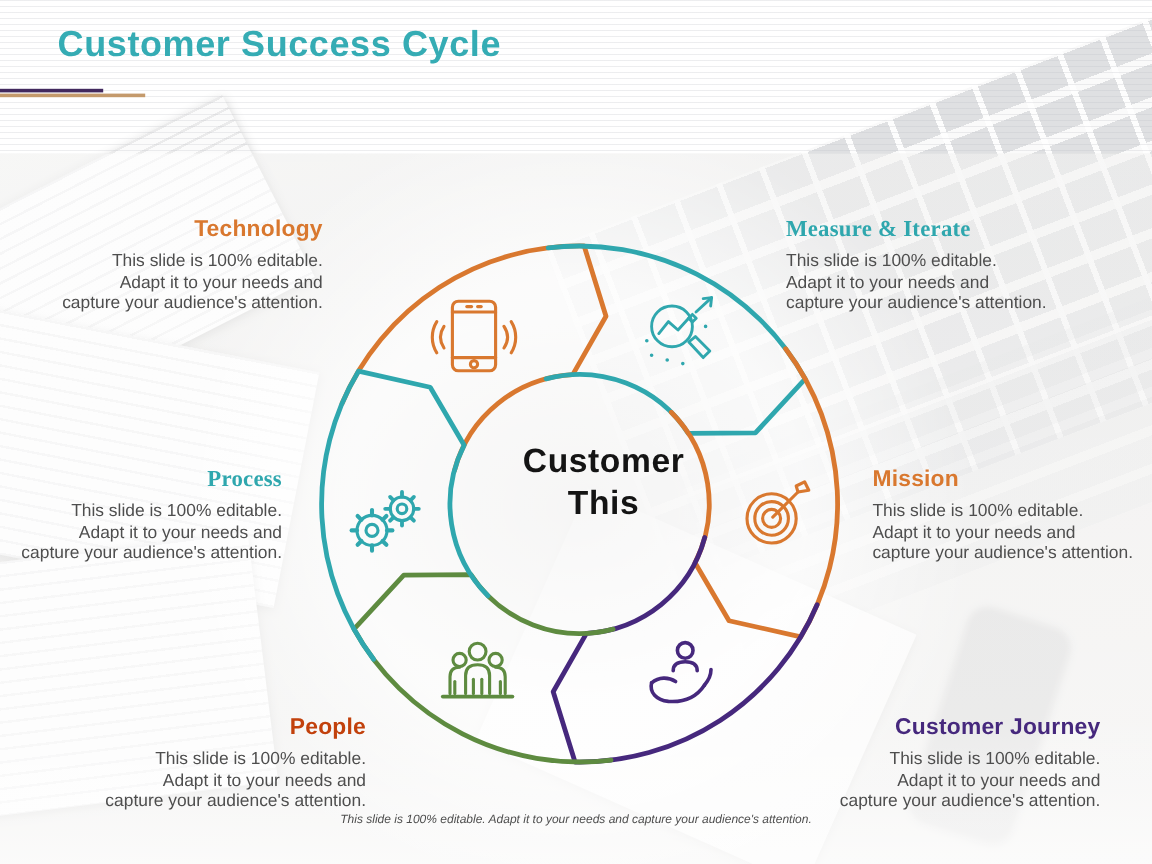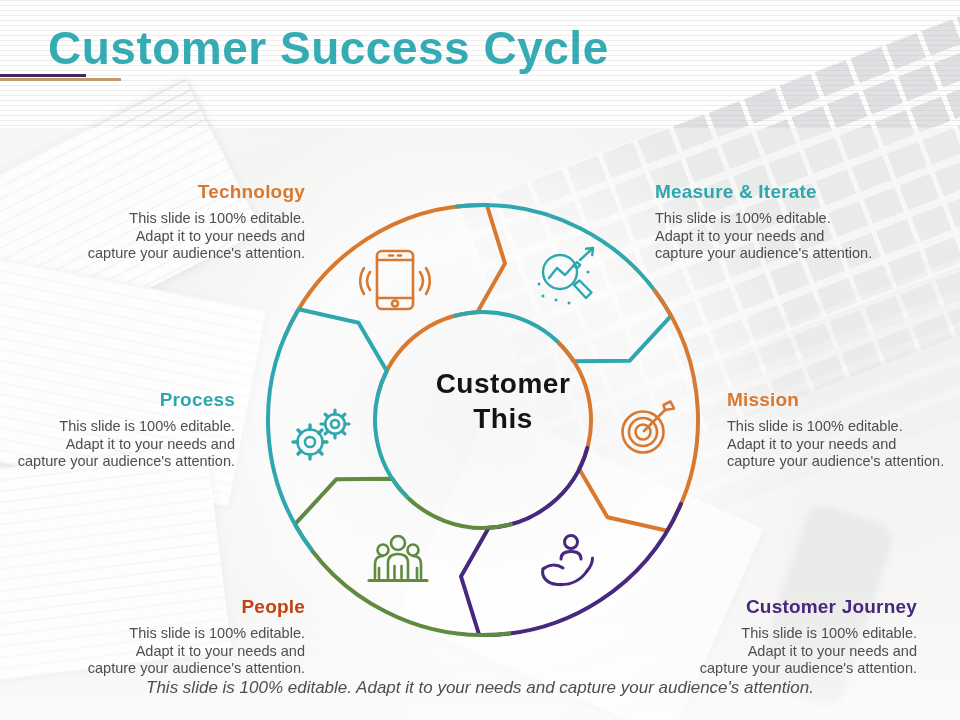--- a/index.html
+++ b/index.html
@@ -29,45 +29,45 @@
   .hands{position:absolute;left:270px;top:130px;width:420px;height:330px;border-radius:50%;
     background:radial-gradient(ellipse at 50% 50%, rgba(110,105,102,.38) 0%, rgba(110,105,102,0) 68%);
     filter:blur(6px);}
   .phoneblob{position:absolute;right:90px;bottom:20px;width:90px;height:190px;border-radius:18px;
     background:rgba(70,70,75,.18);transform:rotate(18deg);filter:blur(3px);}
   .wash{position:absolute;left:0;top:0;width:960px;height:592px;
     background:
       radial-gradient(circle at 50% 50%, rgba(255,255,255,.75) 0 190px, rgba(255,255,255,.18) 330px),
       linear-gradient(180deg, rgba(255,255,255,.45) 0%, rgba(255,255,255,.55) 80%, rgba(255,255,255,.8) 100%);}
   
-  .title{position:absolute;left:48px;top:21px;font-size:46px;font-weight:bold;
+  .title{position:absolute;left:48px;top:21px;font-size:30px;font-weight:bold;
     letter-spacing:.5px;color:#35acb4;}
   .rule-purple{position:absolute;left:0;top:74px;width:86px;height:3px;background:#42295e;}
   .rule-tan{position:absolute;left:0;top:78px;width:121px;height:3px;background:#c49a6c;}
   
   .sec{position:absolute;width:262px;}
   .sec h3{margin:0 0 7px 0;font-size:19px;font-weight:bold;letter-spacing:.2px;}
   .sec .desc{font-size:14.5px;color:#4e4e4e;line-height:17.5px;}
   .al-r{text-align:right;}
   .al-l{text-align:left;}
   .c-orange{color:#d9782f;}
-  .c-teal{color:#2fa7ae;}
+  .c-teal{color:#2fa7ae;font-family:Liberation Serif, serif;}
   .c-green{color:#c2410c;}
   .c-purple{color:#46287d;}
-  .sec-technology{right:655px;top:181px;}
+  .sec-technology{right:691px;top:181px;}
   .sec-measure{left:655px;top:181px;}
   .sec-process{right:725px;top:389px;}
   .sec-mission{left:727px;top:389px;}
   .sec-people{right:655px;top:596px;}
   .sec-journey{left:655px;top:596px;text-align:right;}
   
   .center-label{position:absolute;left:403px;top:366px;width:200px;text-align:center;
     font-size:28px;font-weight:bold;color:#141414;line-height:35px;letter-spacing:.5px;}
   .footer{position:absolute;left:0;top:678px;width:960px;text-align:center;
-    font-size:17px;font-style:italic;color:#4e4e4e;}
+    font-size:10px;font-style:italic;color:#4e4e4e;}
   
   svg.diagram{position:absolute;left:0;top:0;}
   svg.diagram path, svg.diagram circle, svg.diagram line, svg.diagram rect, svg.diagram polyline
     {fill:none;stroke-linecap:round;stroke-linejoin:round;}
 </style>
 </head>
 <body>
 
 <div class="slide">
 

